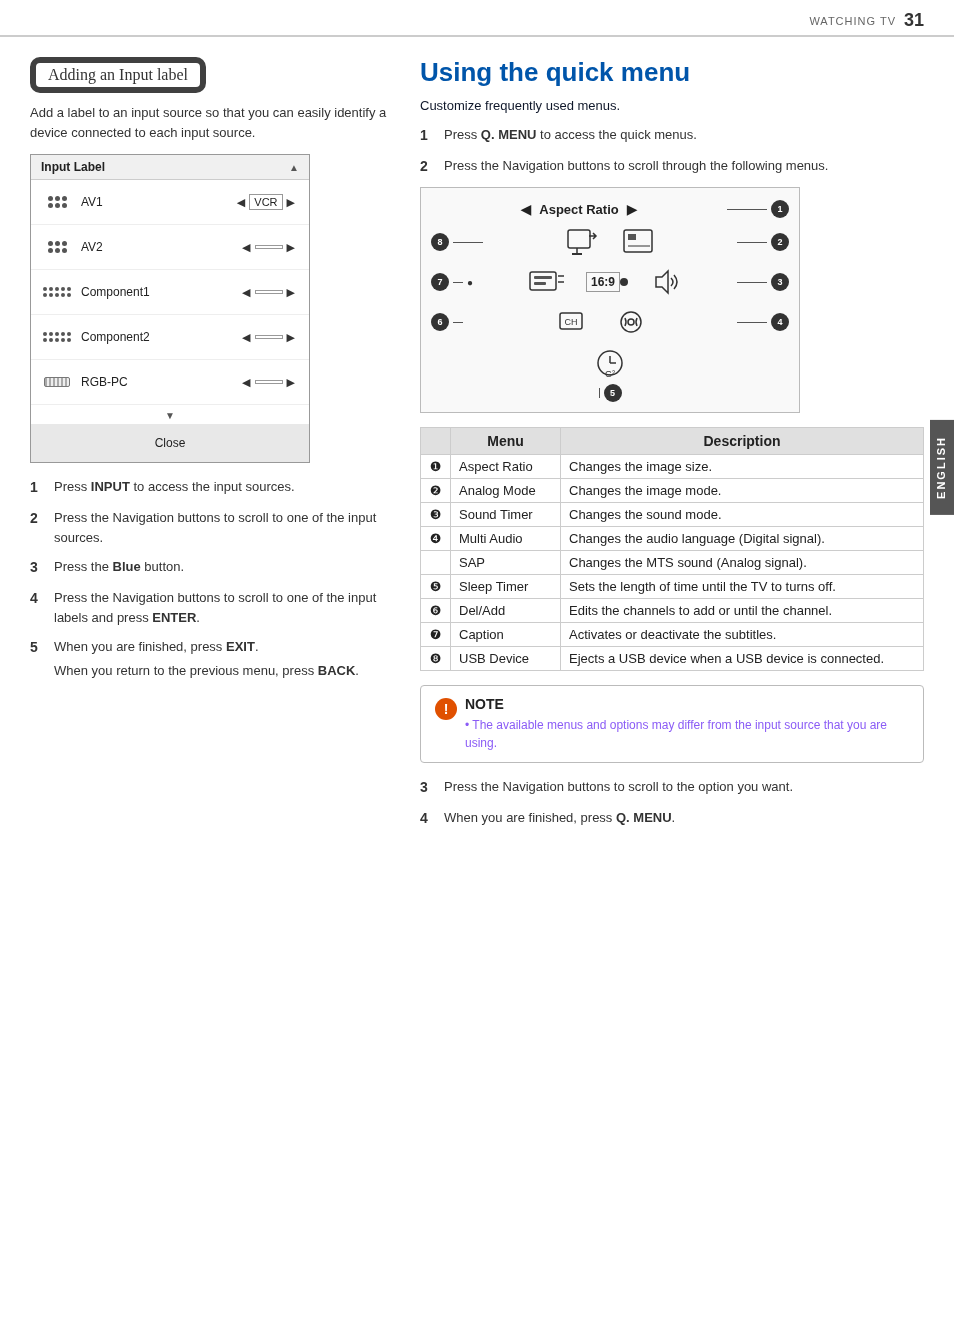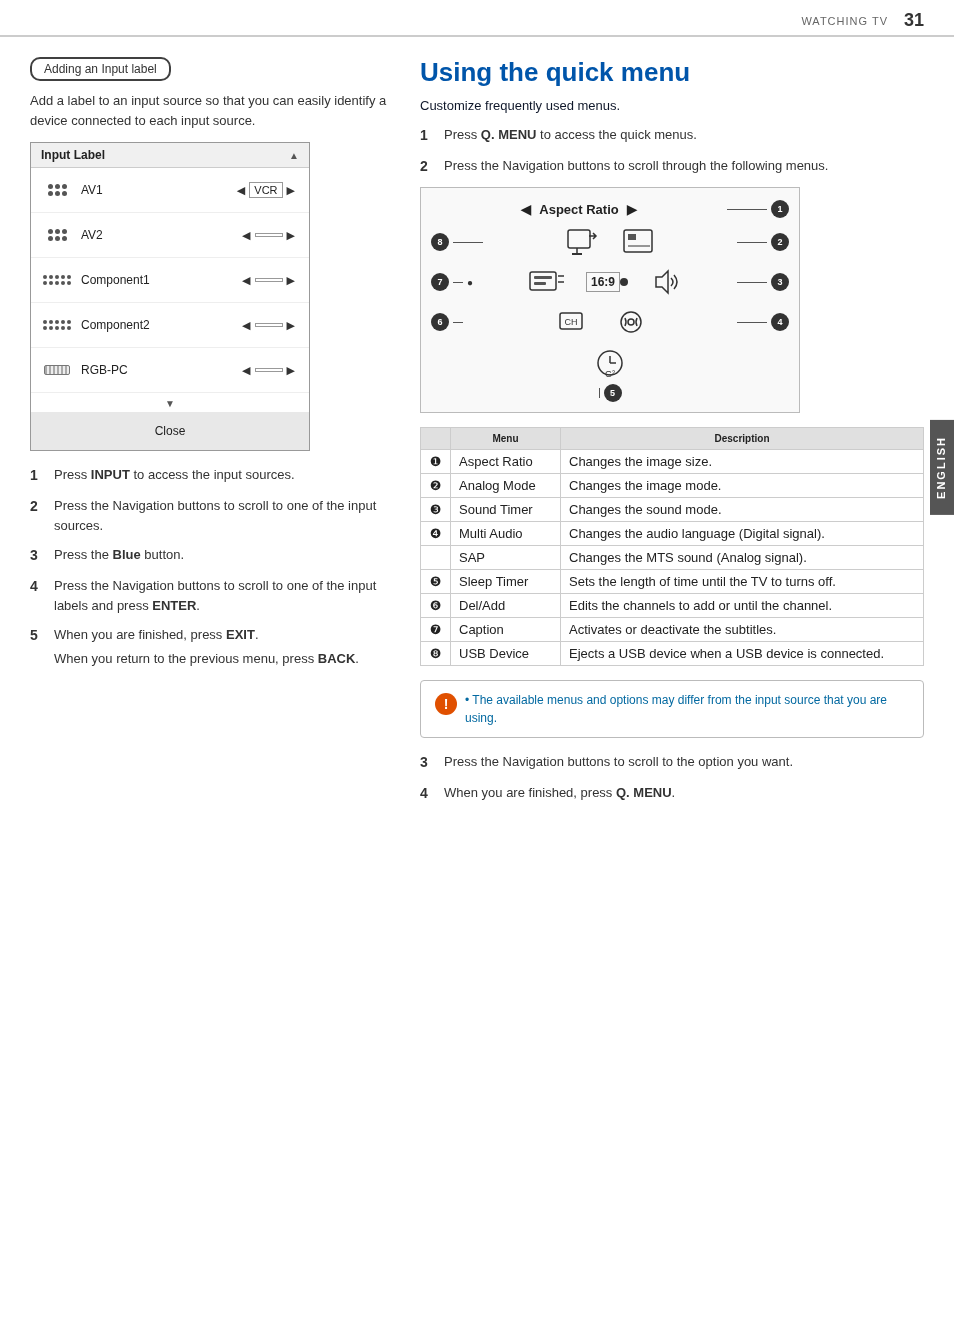--- a/index.html
+++ b/index.html
@@ -15,21 +15,20 @@
     }
 
     
     .page-header {
       display: flex;
       justify-content: flex-end;
       align-items: center;
       padding: 10px 30px 4px 30px;
       border-bottom: 2px solid #ccc;
       margin-bottom: 0;
-      gap: 8px;
     }
     .page-header-text {
       font-size: 11px;
       color: #666;
       letter-spacing: 1px;
       text-transform: uppercase;
       margin-right: 8px;
     }
     .page-number {
       font-size: 18px;
@@ -63,27 +62,28 @@
     .left-col {
       width: 360px;
       flex-shrink: 0;
     }
     .right-col {
       flex: 1;
     }
 
     
     .section-label {
-      border: 2px solid #404040;
+      border: 6px solid #404040;
       border-radius: 10px;
       padding: 3px 12px;
-      font-size: 12px;
+      font-size: 16px;
       color: #333;
       display: inline-block;
       margin-bottom: 10px;
+      font-family: Liberation Serif, serif;
     }
 
     .intro-text {
       font-size: 13px;
       line-height: 1.5;
       margin-bottom: 12px;
       color: #333;
     }
 
     
@@ -246,21 +246,21 @@
       width: 100%;
       border-collapse: collapse;
       font-size: 13px;
       margin-bottom: 14px;
     }
     .menu-table th {
       background: #e0e0e0;
       padding: 5px 8px;
       font-weight: bold;
       border: 1px solid #ccc;
-      font-size: 10px;
+      font-size: 14px;
     }
     .menu-table td {
       padding: 4px 8px;
       border: 1px solid #ccc;
       vertical-align: top;
     }
     .menu-table .num-col {
       text-align: center;
       width: 30px;
     }
@@ -294,21 +294,21 @@
       flex-shrink: 0;
       margin-top: 2px;
     }
     .note-title {
       font-size: 14px;
       font-weight: bold;
       margin-bottom: 4px;
     }
     .note-text {
       font-size: 12px;
-      color: #0369a1;
+      color: #8b5cf6;
       line-height: 1.5;
     }
   </style>
 </head>
 <body>
 
 <div class="page-header">
   <span class="page-header-text">WATCHING TV</span>
   <span class="page-number">31</span>
 </div>
@@ -636,20 +636,21 @@
           <td>Ejects a USB device when a USB device is connected.</td>
         </tr>
       </tbody>
     </table>
 
     <div class="note-box">
       <div style="display:flex;flex-direction:column;align-items:center;gap:4px;flex-shrink:0;">
         <div class="note-icon">!</div>
       </div>
       <div>
+        <div class="note-title">NOTE</div>
         <div class="note-text">
           <span>• </span>
           <span>The available menus and options may differ from the input source that you are using.</span>
         </div>
       </div>
     </div>
 
     <ol class="step-list">
       <li class="step-item">
         <span class="step-num">3</span>

